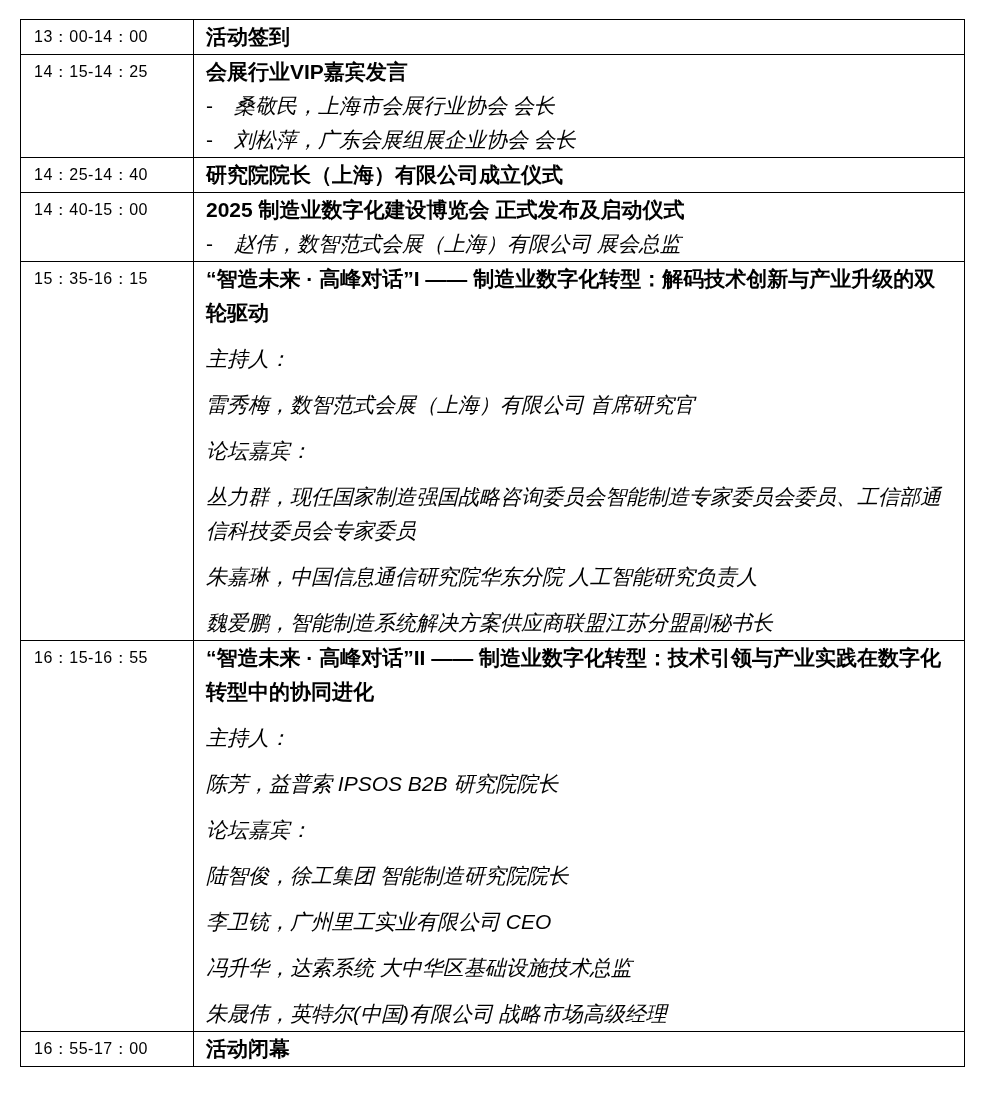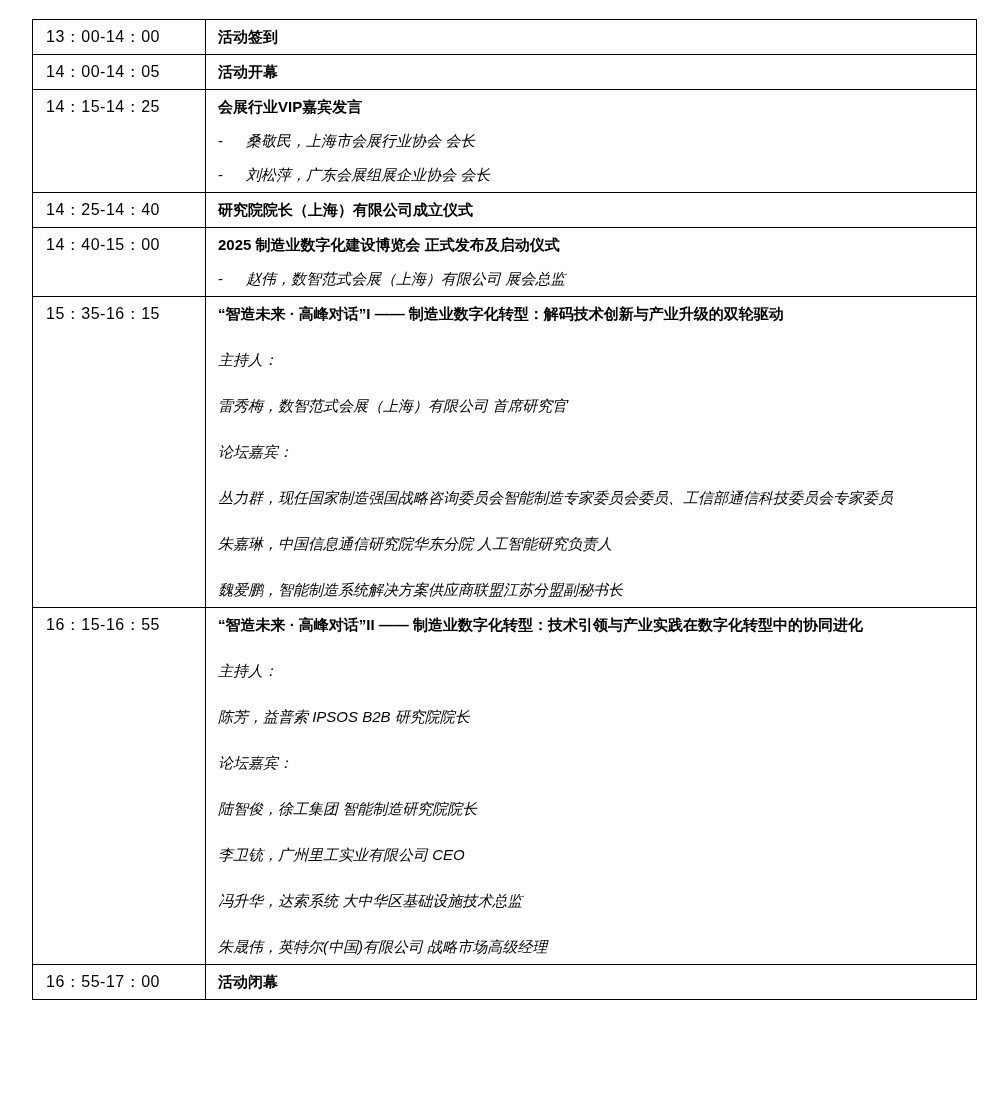--- a/index.html
+++ b/index.html
@@ -5,21 +5,21 @@
   html, body {
     margin: 0;
     padding: 0;
     background: #ffffff;
     color: #000000;
     font-family: "Liberation Sans", sans-serif;
   }
   .page {
     width: 825px;
     box-sizing: border-box;
-    padding: 19px 20px 24px 32px;
+    padding: 19px 20px 24px 20px;
     background: #ffffff;
   }
   table.agenda {
     border-collapse: collapse;
     width: 945px;
     table-layout: fixed;
   }
   td {
     border: 1px solid #000000;
     vertical-align: top;
@@ -31,21 +31,21 @@
     padding-left: 13px;
     font-size: 16px;
     line-height: 34px;
     white-space: nowrap;
     letter-spacing: 0.5px;
   }
   td.content {
     box-sizing: border-box;
     padding-left: 12px;
     padding-right: 12px;
-    font-size: 15px;
+    font-size: 21px;
   }
   .line { line-height: 34px; }
   .line.title { font-weight: 700; }
   .line.plain { font-style: italic; margin-top: 12px; }
   .line.bullet { display: flex; }
   .line.bullet .dash {
     flex: 0 0 28px;
     width: 28px;
     font-style: normal;
   }
@@ -57,26 +57,20 @@
 <div class="page">
   <table class="agenda">
     <tbody>
   <tr>
     <td class="time">13：00-14：00</td>
     <td class="content">
             <div class="line title">活动签到</div>
           </td>
   </tr>
 
-  <tr>
-    <td class="time">14：00-14：05</td>
-    <td class="content">
-            <div class="line title">活动开幕</div>
-          </td>
-  </tr>
 
 
   <tr>
     <td class="time">14：15-14：25</td>
     <td class="content">
             <div class="line title">会展行业VIP嘉宾发言</div>
             <div class="line bullet">
               <span class="dash">-</span>
               <span class="btext">桑敬民，上海市会展行业协会 会长</span>
             </div>

